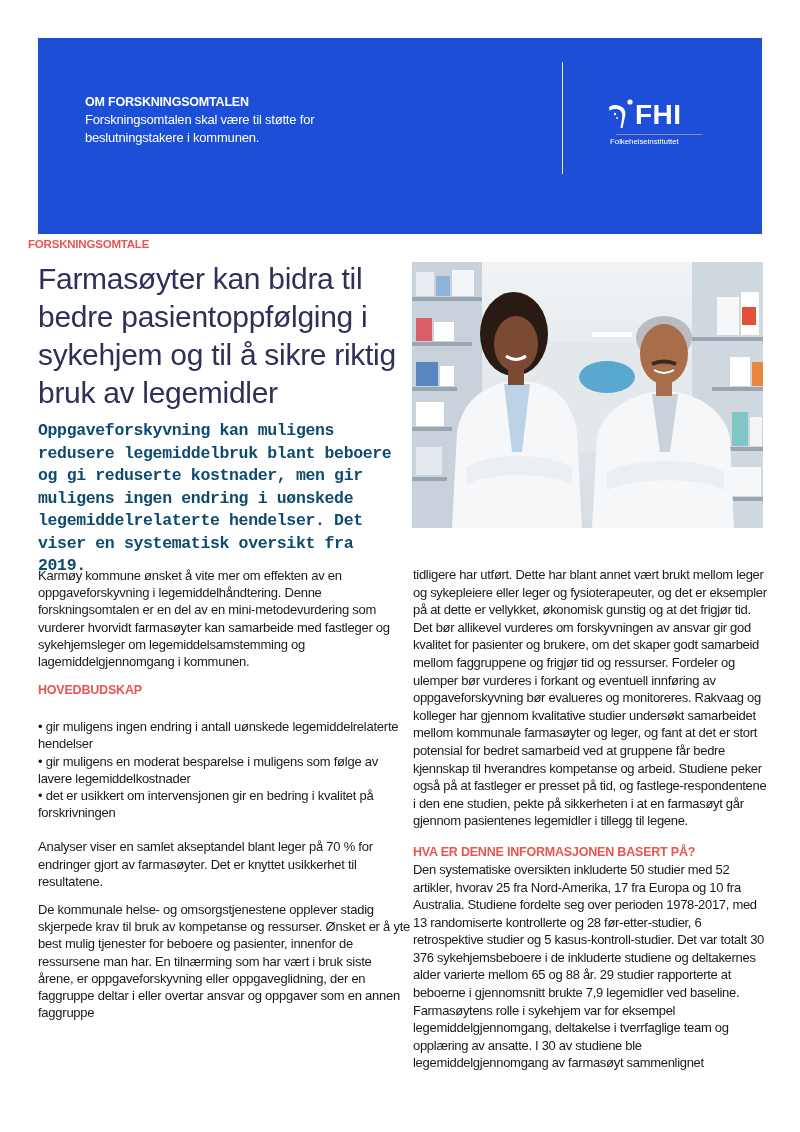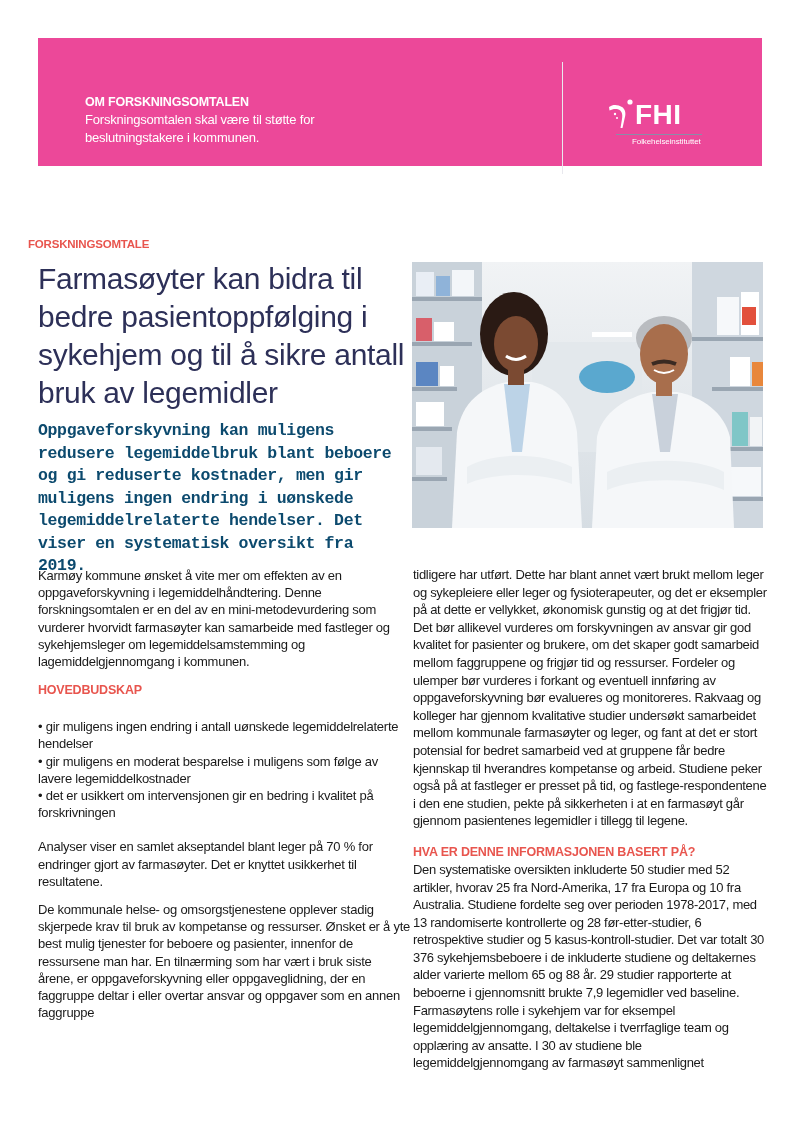--- a/index.html
+++ b/index.html
@@ -13,22 +13,22 @@
       position: relative;
       overflow: hidden;
       font-family: "Liberation Sans", sans-serif;
       color: #1a1a1a;
     }
     .banner {
       position: absolute;
       left: 38px;
       top: 38px;
       width: 724px;
-      height: 128px;
-      background: #ec4899;
+      height: 196px;
+      background: #1d4ed8;
       color: #ffffff;
     }
     .banner-text {
       position: absolute;
       left: 47px;
       top: 56px;
       width: 440px;
     }
     .banner-title {
       font-weight: bold;
@@ -76,21 +76,21 @@
     .fhi-rule {
       position: absolute;
       left: 8px;
       top: 36px;
       width: 86px;
       height: 1px;
       background: #8a8ca8;
     }
     .fhi-name {
       position: absolute;
-      left: 24px;
+      left: 2px;
       top: 39px;
       font-size: 8px;
       letter-spacing: -0.1px;
       white-space: nowrap;
     }
 
     .kicker {
       position: absolute;
       left: 28px;
       top: 238px;
@@ -194,21 +194,21 @@
       <circle cx="7" cy="16" r="1.2" fill="#ffffff"></circle>
       <circle cx="9" cy="20" r="1" fill="#ffffff"></circle>
     </svg>
     <div class="fhi-letters">FHI</div>
     <div class="fhi-rule"></div>
     <div class="fhi-name">Folkehelseinstituttet</div>
   </div>
 </div>
 
 <div class="kicker">FORSKNINGSOMTALE</div>
-<h1 class="main-title">Farmasøyter kan bidra til bedre pasientoppfølging i sykehjem og til å sikre antall bruk av legemidler</h1>
+<h1 class="main-title">Farmasøyter kan bidra til bedre pasientoppfølging i sykehjem og til å sikre riktig bruk av legemidler</h1>
 <p class="lead">Oppgaveforskyvning kan muligens redusere legemiddelbruk blant beboere og gi reduserte kostnader, men gir muligens ingen endring i uønskede legemiddelrelaterte hendelser. Det viser en systematisk oversikt fra 2019.</p>
 
 <div class="photo">
   <svg width="351" height="266" viewBox="0 0 351 266">
     <defs>
       <linearGradient id="bgGrad" x1="0" y1="0" x2="0" y2="1">
         <stop offset="0" stop-color="#f1f3f5"></stop>
         <stop offset="1" stop-color="#d6dde3"></stop>
       </linearGradient>
     </defs>

